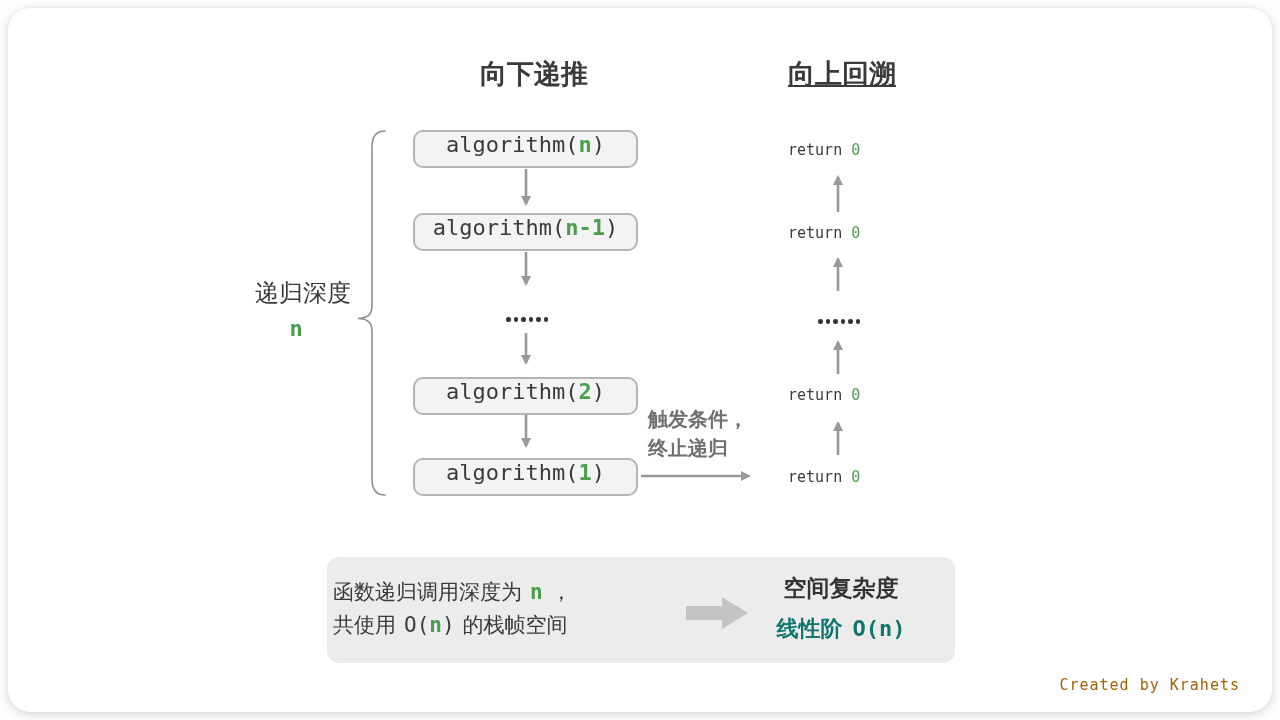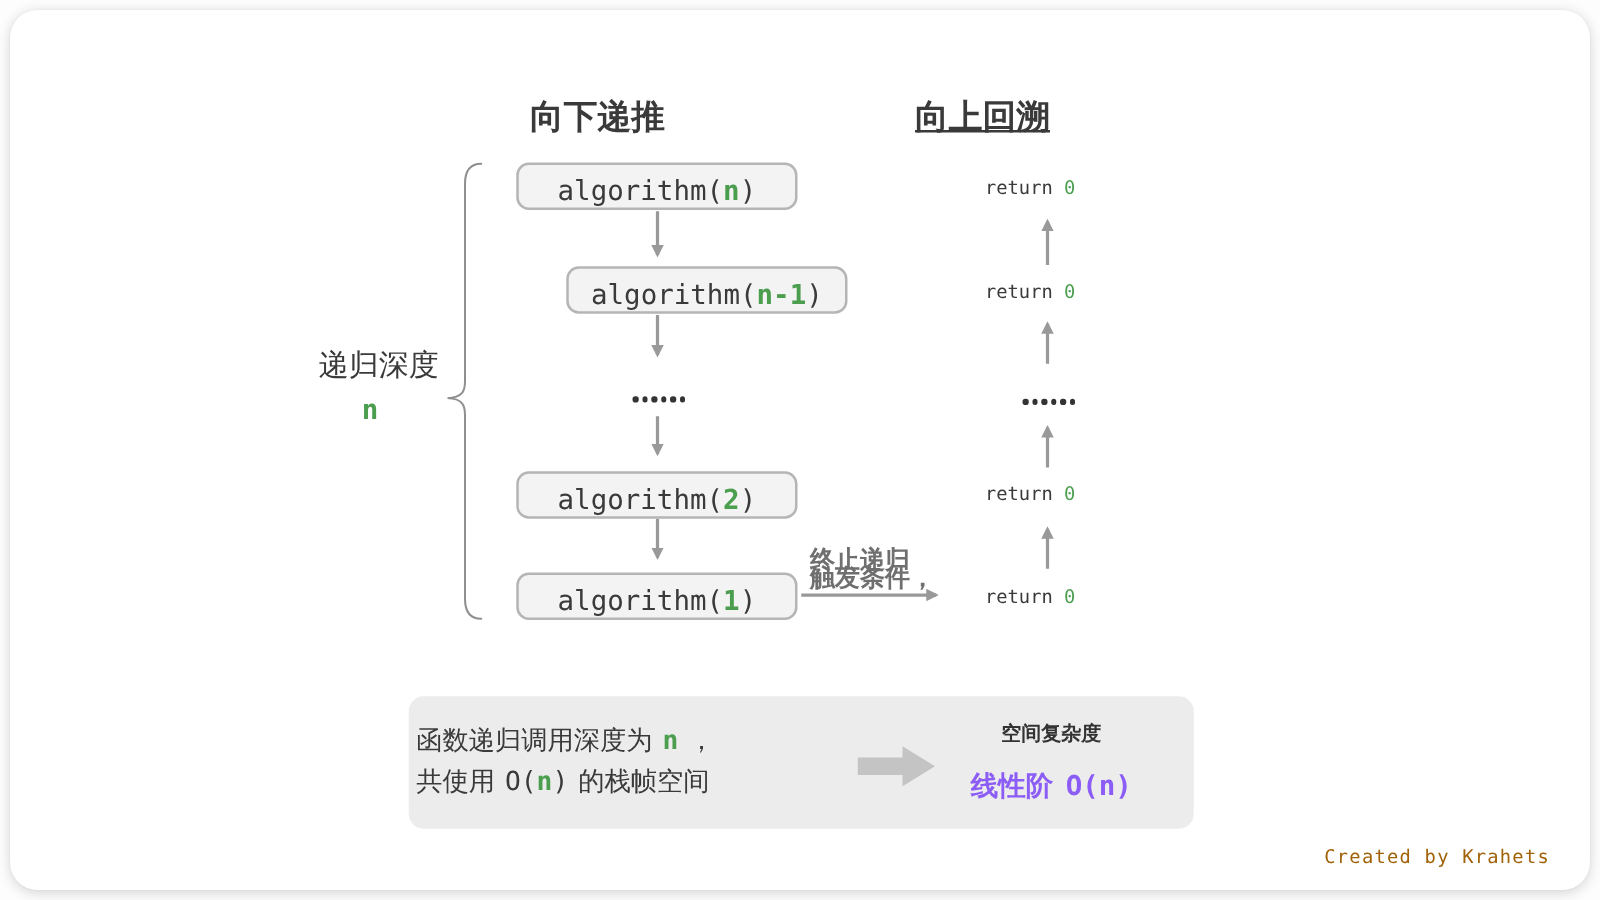--- a/index.html
+++ b/index.html
@@ -13,27 +13,27 @@
     background: #ffffff; border-radius: 22px;
     box-shadow: 0 2px 10px rgba(0,0,0,0.16), 0 0 2px rgba(0,0,0,0.05);
   }
 
   .overlay { position: absolute; left: 0; top: 0; width: 1280px; height: 720px; pointer-events: none; }
 
   .abs { position: absolute; }
 
   .heading {
     font-size: 27px; font-weight: bold; color: #3a3a3a;
-    width: 220px; line-height: 34px; margin-top: 19px;
+    width: 220px; text-align: center; line-height: 34px;
   }
 
   .call-box {
     position: absolute; left: 413px; width: 225px; height: 38px;
     background: #f3f3f3; border: 2px solid #b5b5b5; border-radius: 10px;
-    display: flex; align-items: flex-end; justify-content: center;
+    display: flex; align-items: flex-start; justify-content: center;
   }
   .call-box .code {
     font-family: "DejaVu Sans Mono", "Liberation Mono", monospace;
     font-size: 22px; color: #3a3a3a; white-space: pre;
   }
   .green { color: #4c9e4f; }
   .bold { font-weight: bold; }
 
   .return-row {
     position: absolute; left: 788px; height: 26px; line-height: 26px;
@@ -66,25 +66,25 @@
   .summary-line {
     position: absolute; left: 333px; width: 284px; text-align: left;
     font-size: 21px; line-height: 30px; color: #3a3a3a; white-space: nowrap;
   }
   .summary-line .code { font-family: "DejaVu Sans Mono", "Liberation Mono", monospace; font-size: 21px; }
   .gap-l { margin-left: 8px; }
   .gap-r { margin-right: 8px; }
 
   .result-title {
     position: absolute; left: 741px; top: 574px; width: 200px; text-align: center;
-    font-size: 16px; font-weight: bold; color: #333333; line-height: 28px;
+    font-size: 23px; font-weight: bold; color: #333333; line-height: 28px;
   }
   .result-value {
     position: absolute; left: 721px; top: 615px; width: 240px; text-align: center;
-    font-size: 22px; font-weight: bold; color: #8b5cf6; line-height: 28px; white-space: nowrap;
+    font-size: 22px; font-weight: bold; color: #0f766e; line-height: 28px; white-space: nowrap;
   }
   .result-value .code { font-family: "DejaVu Sans Mono", "Liberation Mono", monospace; margin-left: 10px; }
 
   .footer {
     position: absolute; right: 40px; top: 676px;
     font-family: "DejaVu Sans Mono", "Liberation Mono", monospace;
     font-size: 15px; color: #a16207; letter-spacing: 1px;
   }
 </style>
 </head>
@@ -118,21 +118,21 @@
 
   <div class="abs heading" style="left:424px; top:57px;">向下递推</div>
   <div class="abs heading" style="left:732px; top:57px;text-decoration:underline;">向上回溯</div>
 
   <div class="side-label">递归深度</div>
   <div class="side-var">n</div>
 
   <div class="call-box" style="top:130px;">
     <span class="code"><span>algorithm(</span><span class="green bold">n</span><span>)</span></span>
   </div>
-  <div class="call-box" style="top:213px;margin-left:40px;">
+  <div class="call-box" style="top:213px;">
     <span class="code"><span>algorithm(</span><span class="green bold">n-1</span><span>)</span></span>
   </div>
   <div class="call-box" style="top:377px;">
     <span class="code"><span>algorithm(</span><span class="green bold">2</span><span>)</span></span>
   </div>
   <div class="call-box" style="top:458px;">
     <span class="code"><span>algorithm(</span><span class="green bold">1</span><span>)</span></span>
   </div>
 
   <div class="dots" style="left:506px; top:317px;">
@@ -150,21 +150,21 @@
       <i></i>
       <i></i>
       <i></i>
     </div>
 
   <div class="return-row" style="top:137px;"><span>return </span><span class="green">0</span></div>
   <div class="return-row" style="top:220px;"><span>return </span><span class="green">0</span></div>
   <div class="return-row" style="top:382px;"><span>return </span><span class="green">0</span></div>
   <div class="return-row" style="top:464px;"><span>return </span><span class="green">0</span></div>
 
-  <div class="terminate-note" style="top:407px;margin-top:44px;">触发条件，</div>
+  <div class="terminate-note" style="top:407px;">触发条件，</div>
   <div class="terminate-note" style="top:436px;">终止递归</div>
 
   <div class="summary-box"></div>
   <div class="summary-line" style="top:577px;"><span>函数递归调用深度为</span><span class="code green bold gap-l gap-r">n</span><span>，</span></div>
   <div class="summary-line" style="top:610px;"><span>共使用</span><span class="code gap-l"><span>O(</span><span class="green bold">n</span><span>)</span></span><span class="gap-l">的栈帧空间</span></div>
 
   <svg class="abs" style="left:686px; top:597px;" width="64" height="32" viewBox="0 0 64 32">
     <polygon points="0,9 36,9 36,0 62,16 36,32 36,23 0,23" fill="#c4c4c4"></polygon>
   </svg>
 

